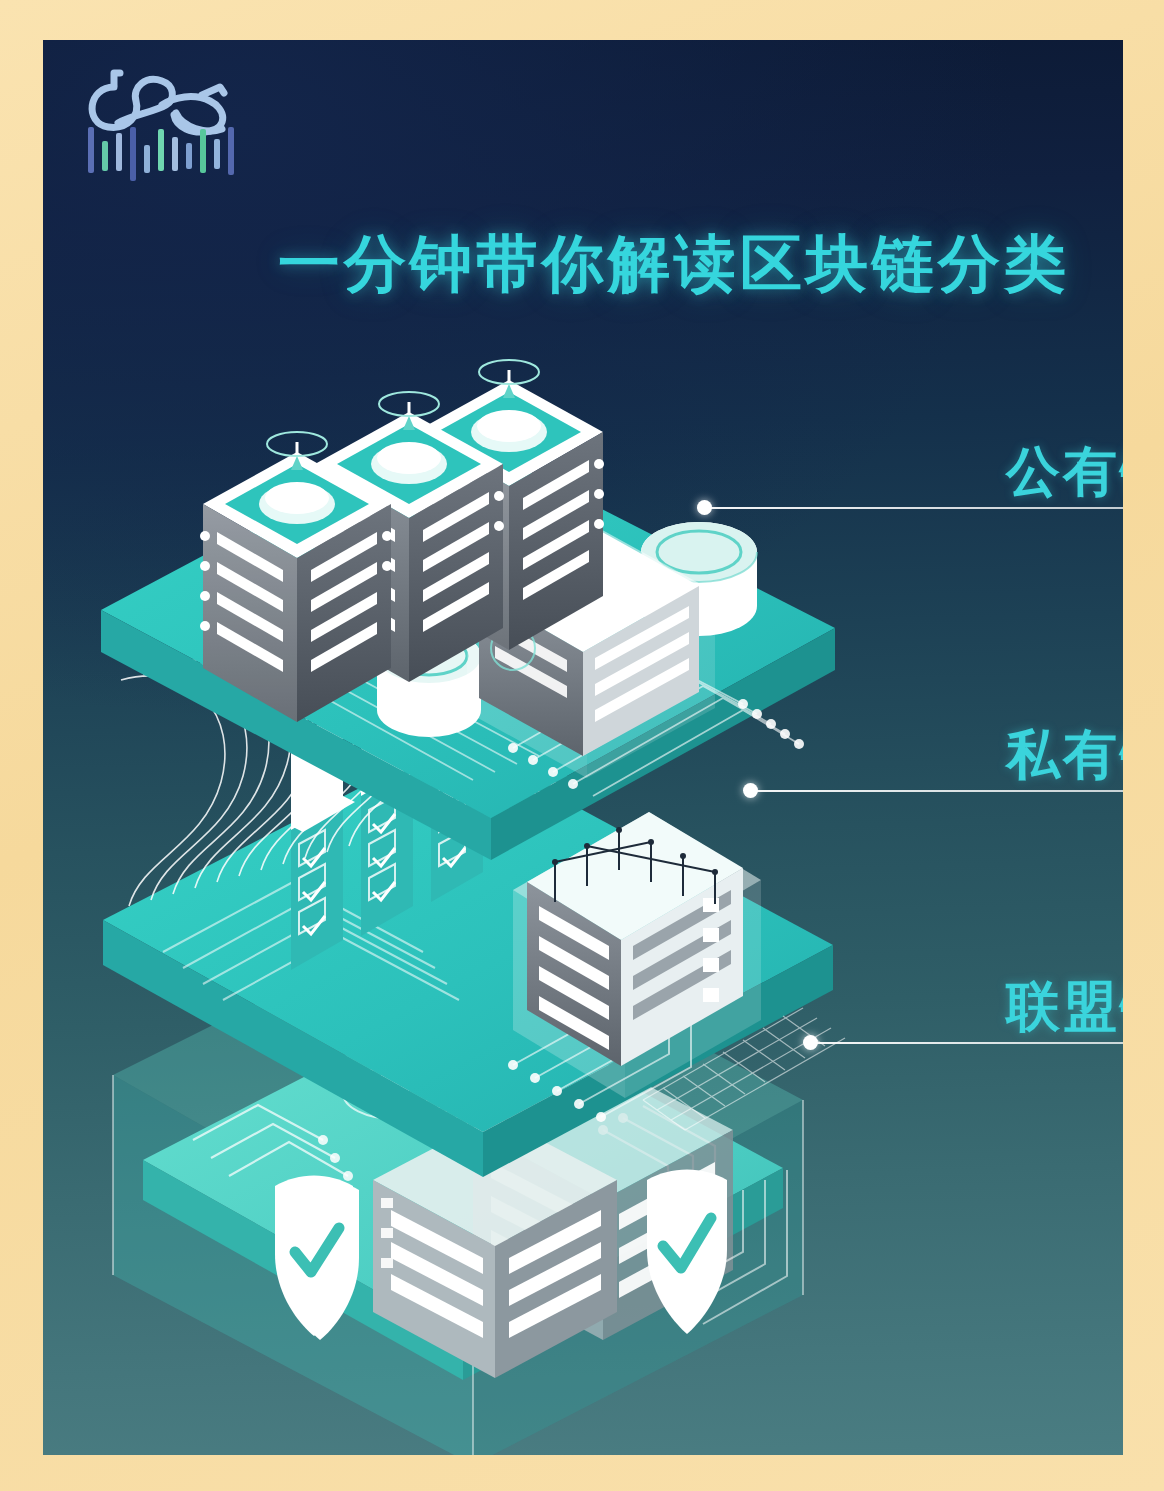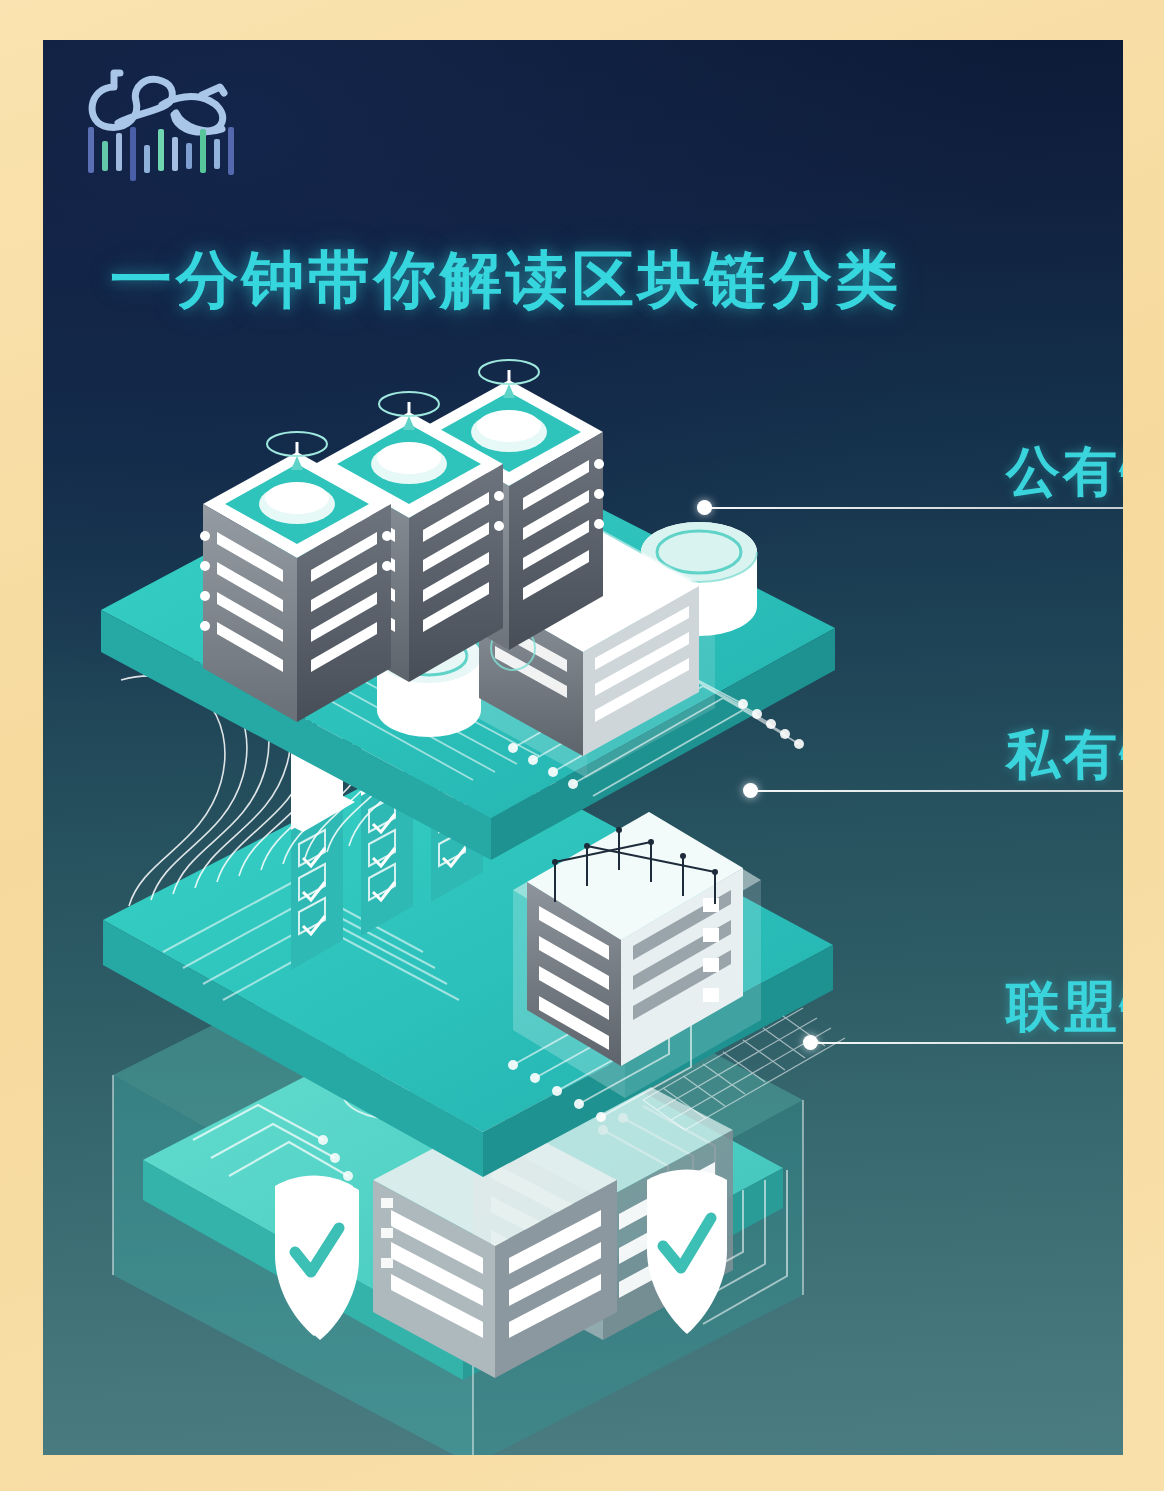--- a/index.html
+++ b/index.html
@@ -32,24 +32,24 @@
         #44767c 92%,
         #4a7d82 100%);
   }
 
   
   .logo{position:absolute;left:27px;top:13px;width:180px;height:130px;}
   .logo svg{display:block;}
 
   
   .title{
-    position:absolute;left:67px;top:204px;width:960px;
+    position:absolute;left:67px;top:188px;width:960px;
     color:#35d6dd;
     font-size:62px;line-height:72px;letter-spacing:4px;
-    font-weight:700;text-align:left;
+    font-weight:700;text-align:right;
     text-shadow:0 0 14px rgba(60,220,228,.45), 0 0 32px rgba(50,200,210,.25);
     white-space:nowrap;
   }
 
   
   .stage{position:absolute;left:0;top:0;width:1080px;height:1415px;}
   .stage svg{display:block;}
 
   
   .callout{position:absolute;}

